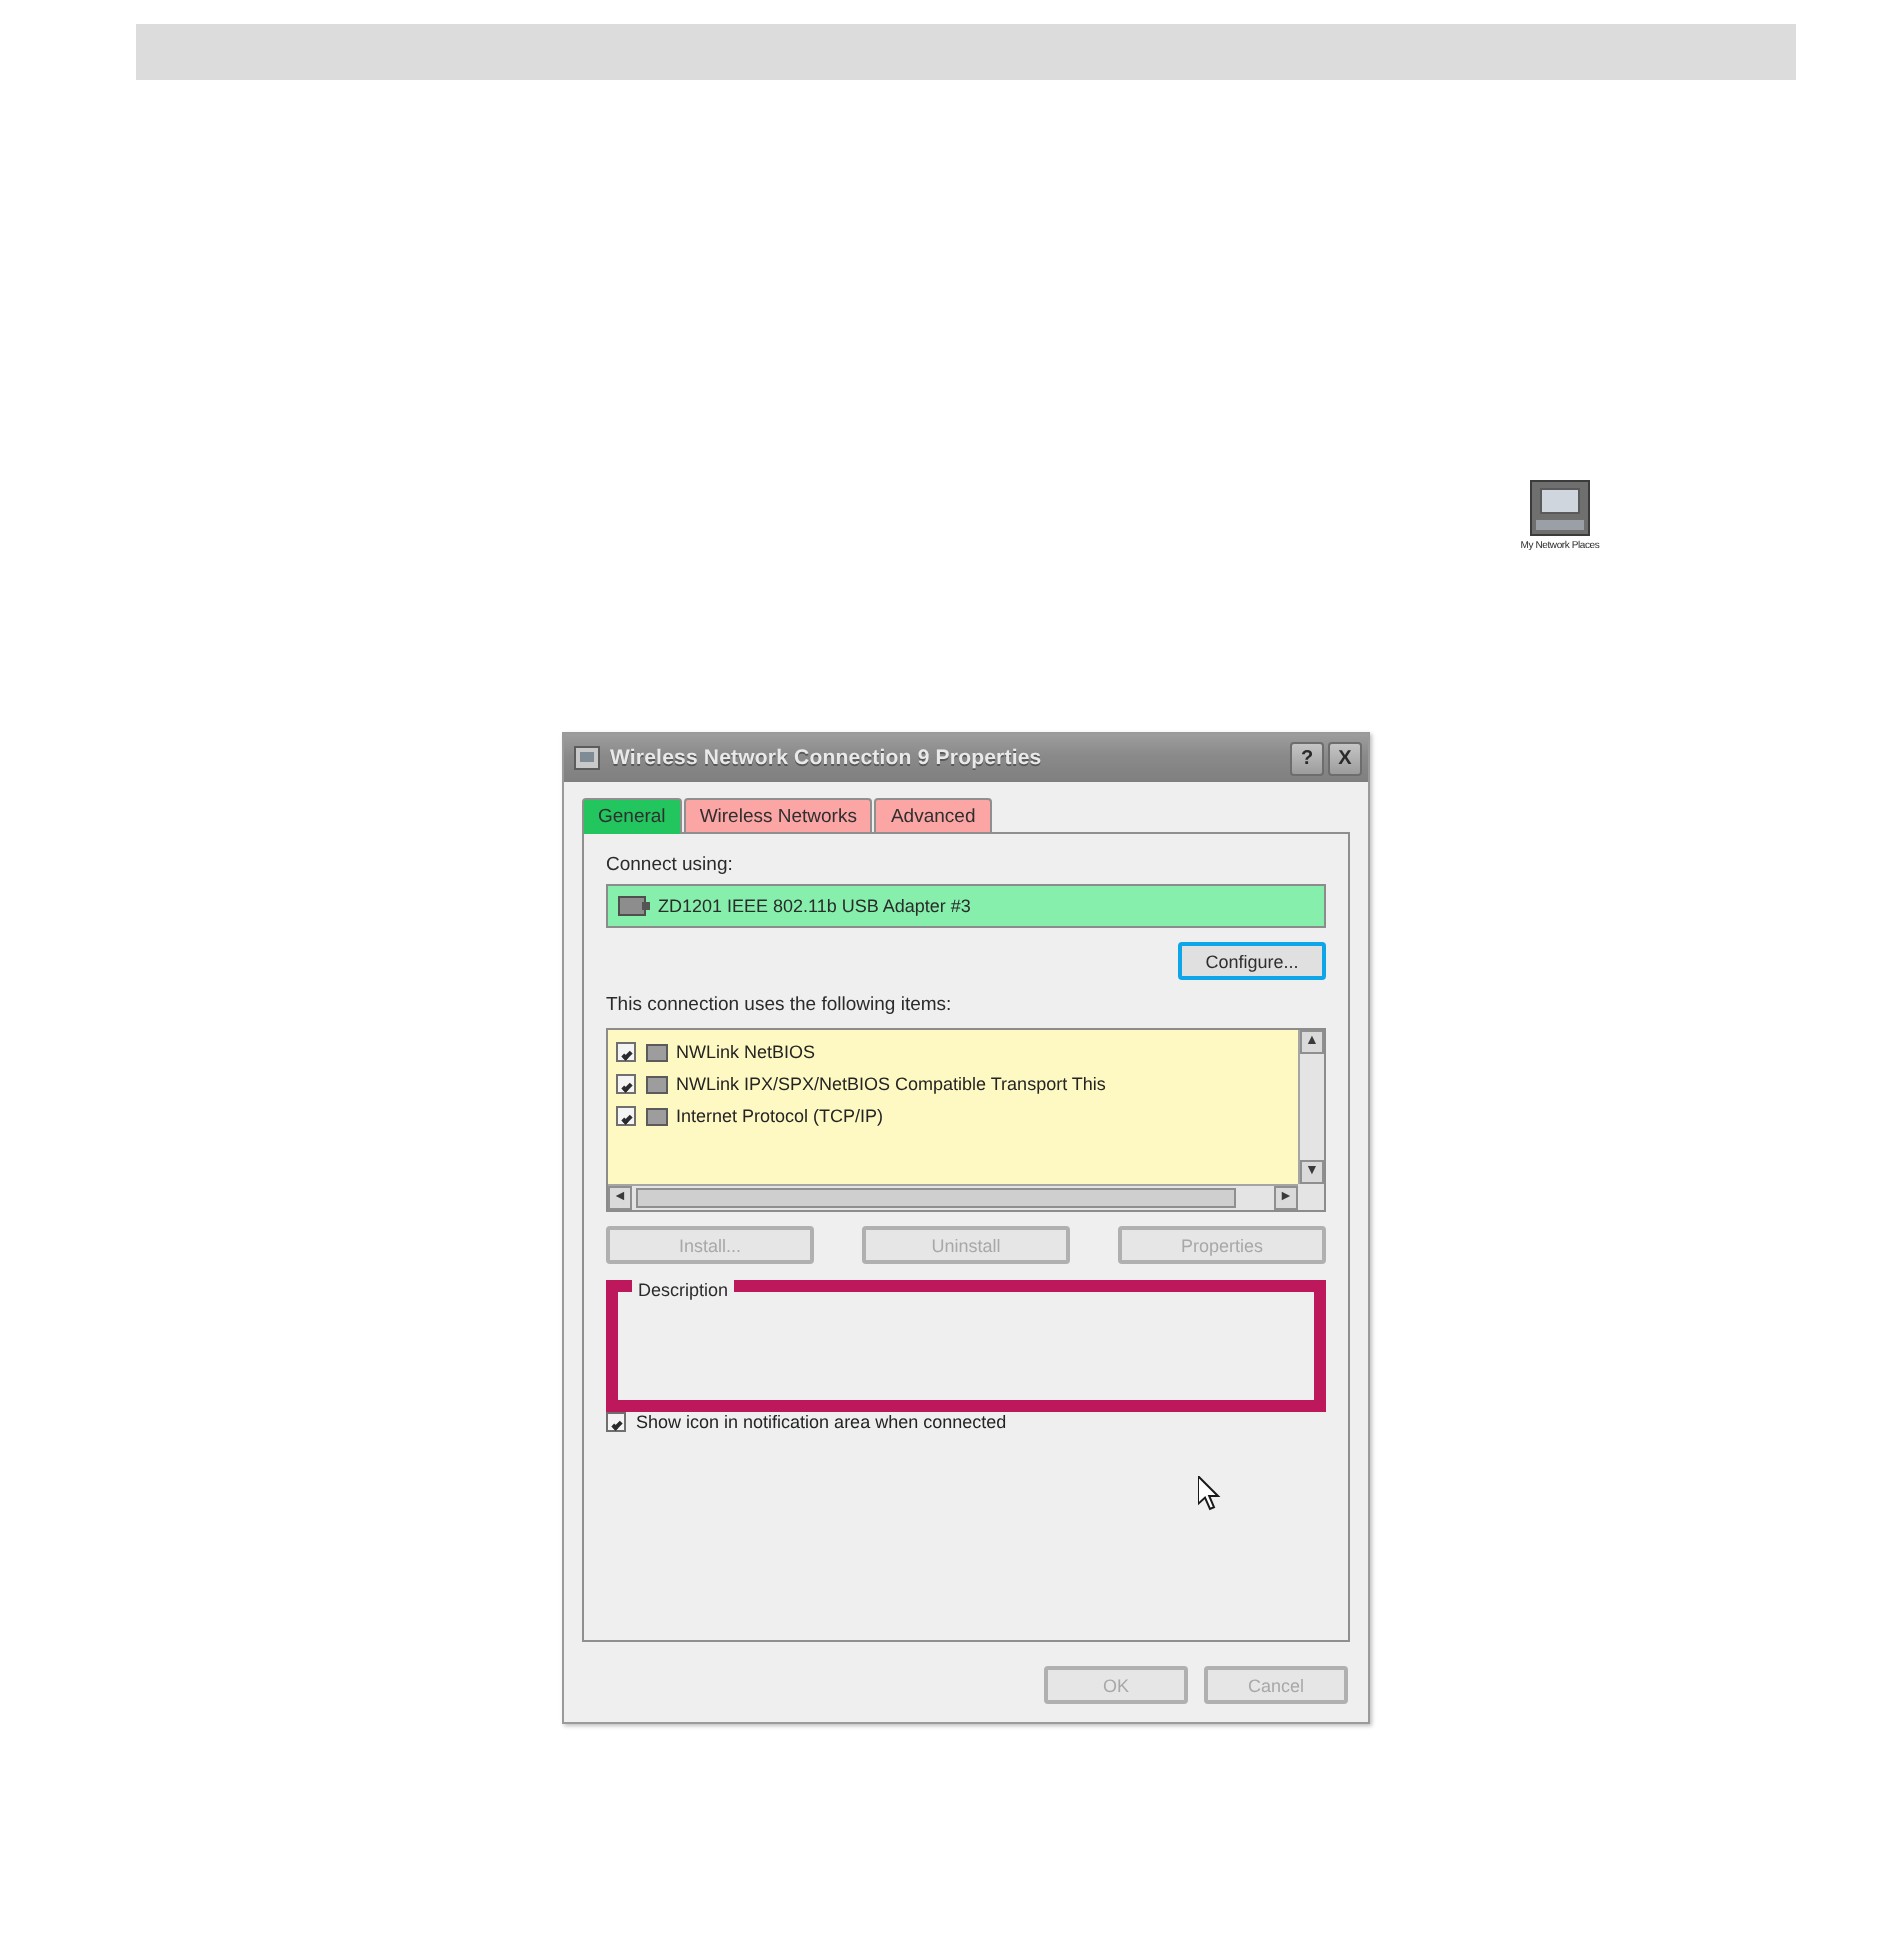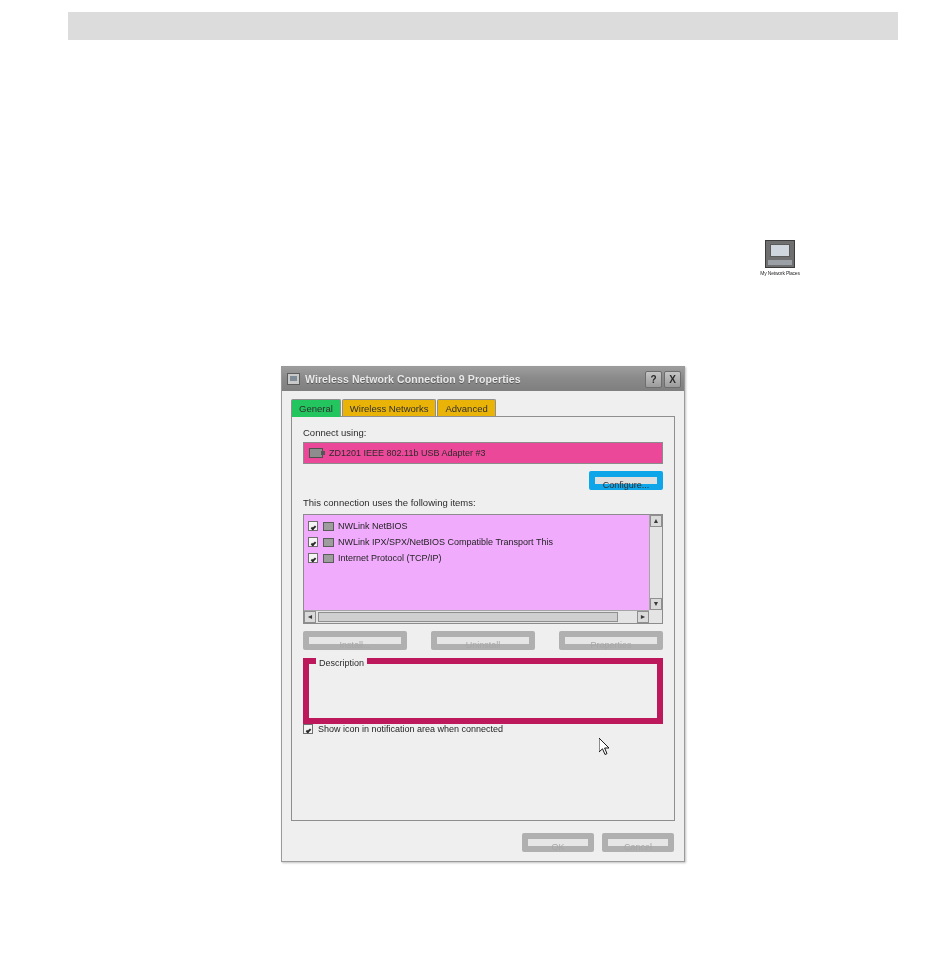--- a/index.html
+++ b/index.html
@@ -141,21 +141,21 @@
     height: 19px;
     border-bottom: 1px solid #8f8f8f;
     margin-bottom: 0;
   }
   .tab {
     font-size: 9.5px;
     color: #2f2f2f;
     padding: 3px 7px 2px 7px;
     border: 1px solid #8f8f8f;
     border-bottom: none;
-    background: #eab308;
+    background: #fca5a5;
     margin-right: 1px;
     border-radius: 2px 2px 0 0;
     line-height: 11px;
     white-space: nowrap;
   }
   .tab.active {
     background: #22c55e;
     position: relative;
     top: 1px;
     padding-bottom: 3px;
@@ -173,21 +173,21 @@
 
   .lbl {
     font-size: 9.5px;
     color: #2b2b2b;
     margin-bottom: 4px;
   }
 
   
   .adapter-box {
     height: 22px;
-    background: #ec4899;
+    background: #86efac;
     border: 1px solid #8c8c8c;
     display: flex;
     align-items: center;
     padding: 0 5px;
     box-sizing: border-box;
   }
   .nic-icon {
     width: 14px;
     height: 10px;
     background: #8d8d8d;
@@ -208,21 +208,21 @@
     font-size: 9px;
     color: #2b2b2b;
     white-space: nowrap;
     overflow: hidden;
   }
 
   .btn {
     font-size: 9px;
     color: #2e2e2e;
     background: #e0e0e0;
-    border: 6px solid #0ea5e9;
+    border: 2px solid #0ea5e9;
     border-radius: 2px;
     height: 19px;
     min-width: 74px;
     padding: 0 6px;
     box-sizing: border-box;
     line-height: 17px;
     text-align: center;
   }
   .btn.disabled {
     color: #a8a8a8;
@@ -232,22 +232,22 @@
   .row-right {
     display: flex;
     justify-content: flex-end;
     margin-top: 7px;
   }
 
   
   .list-wrap {
     margin-top: 6px;
     border: 1px solid #8c8c8c;
-    background: #f0abfc;
-    height: 110px;
+    background: #fef9c3;
+    height: 92px;
     position: relative;
     box-sizing: border-box;
   }
   .list-inner {
     position: absolute;
     left: 0; top: 0; right: 13px; bottom: 13px;
     padding: 3px 0 0 4px;
     overflow: hidden;
   }
   .item {

